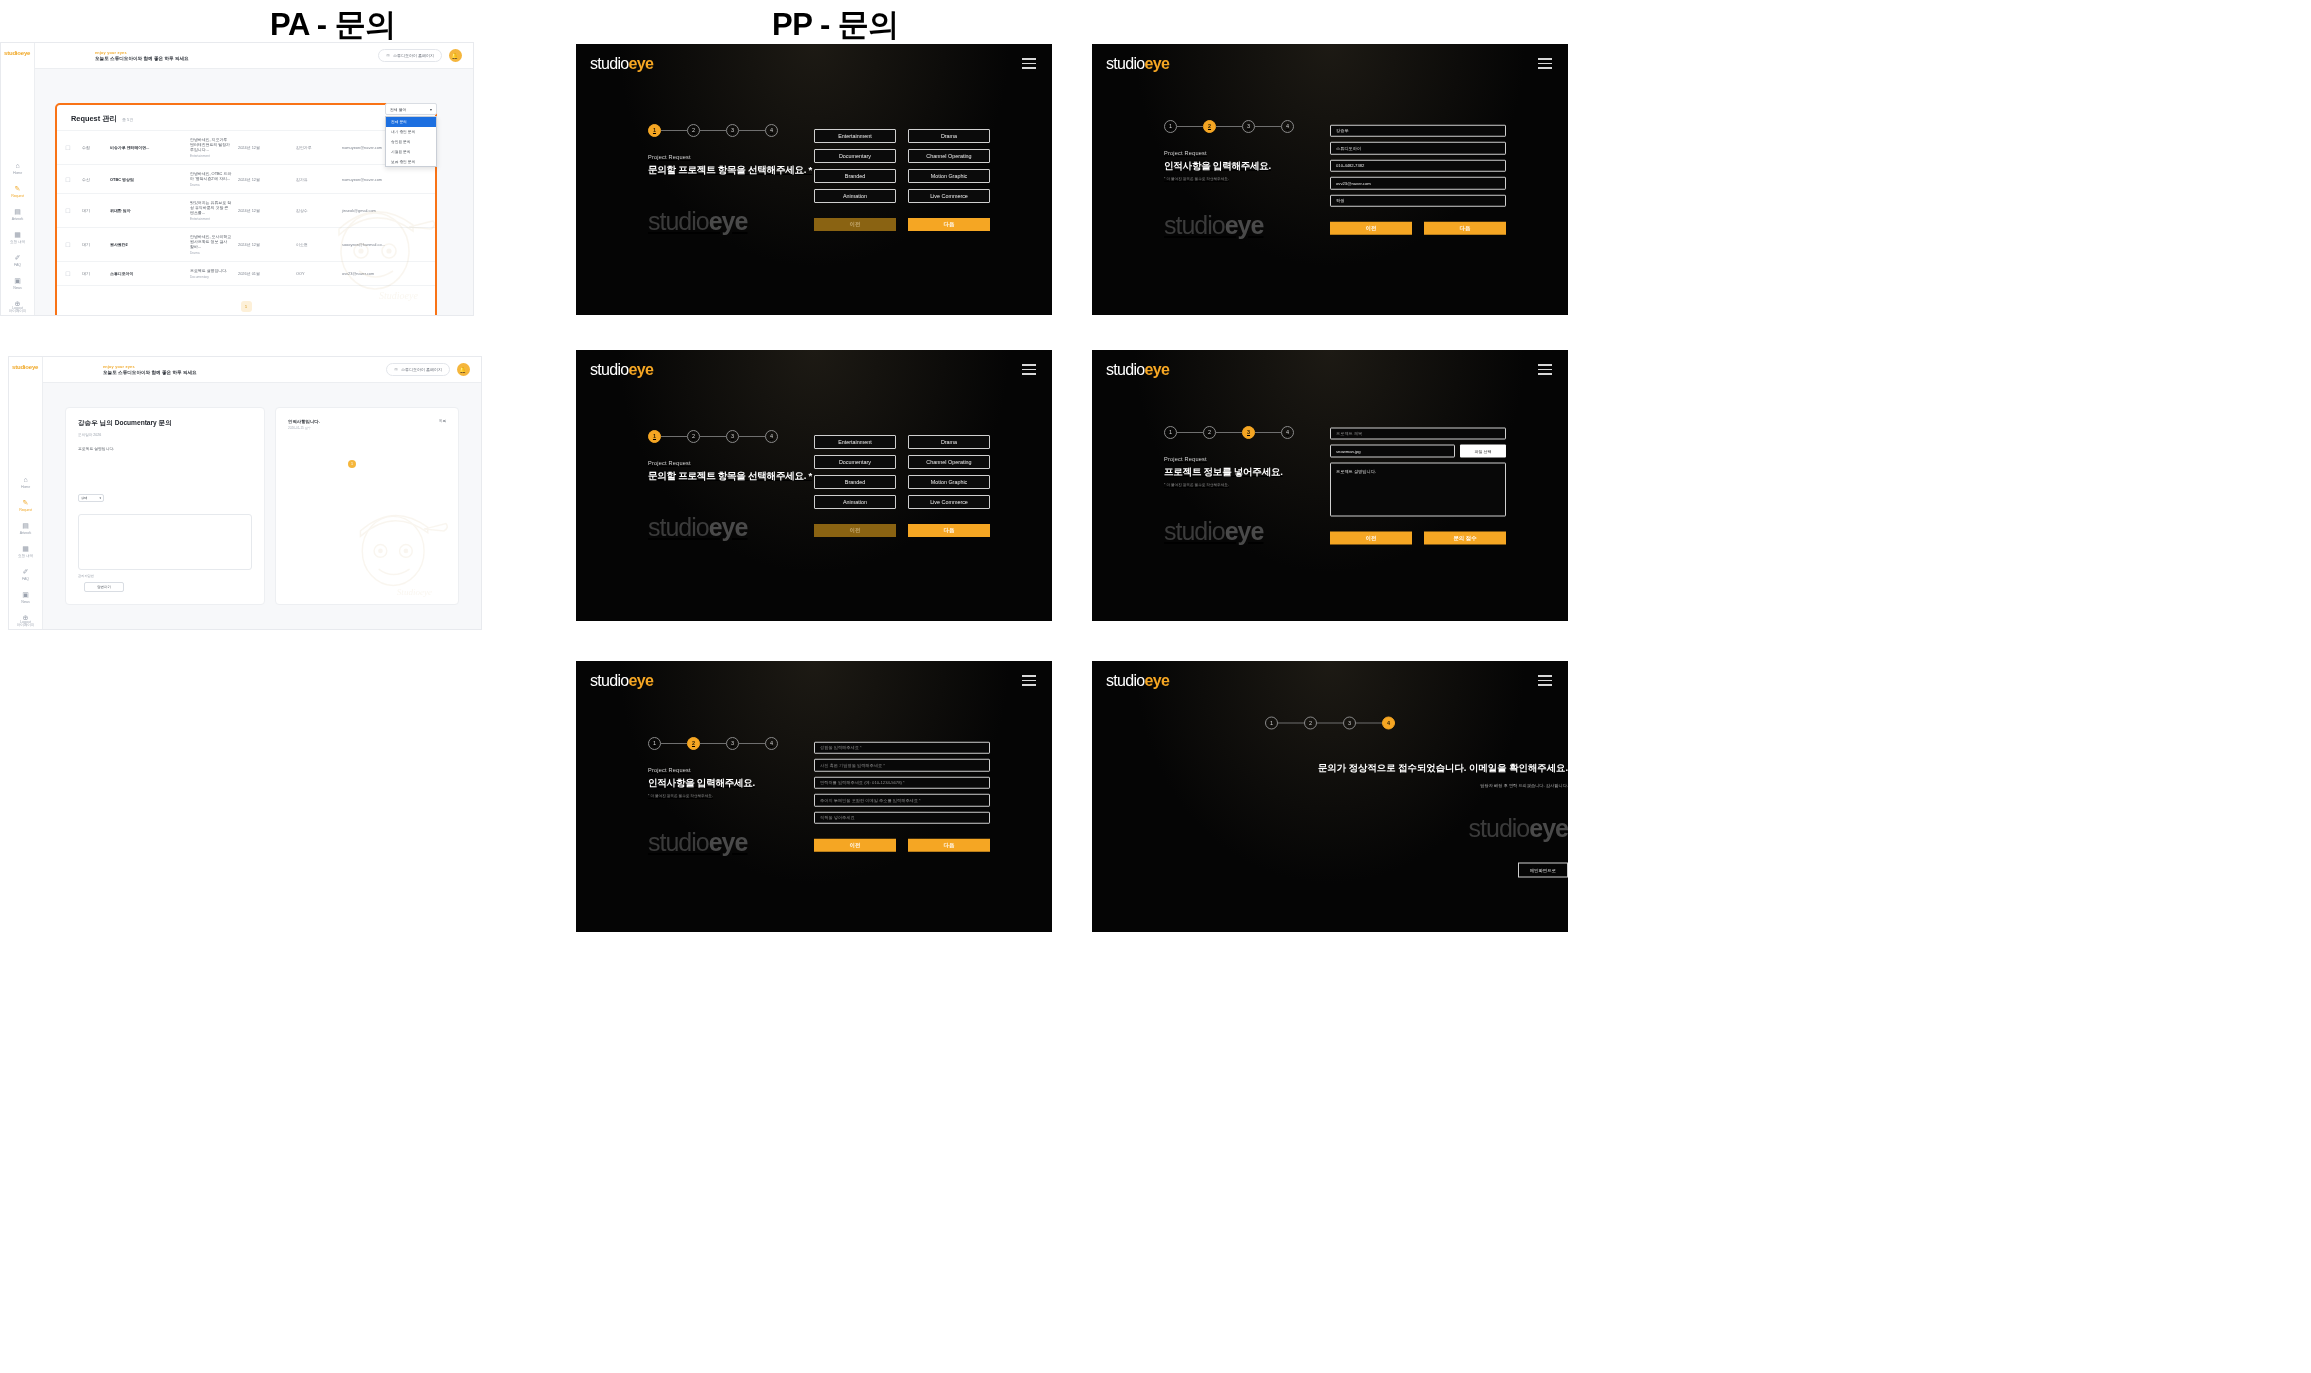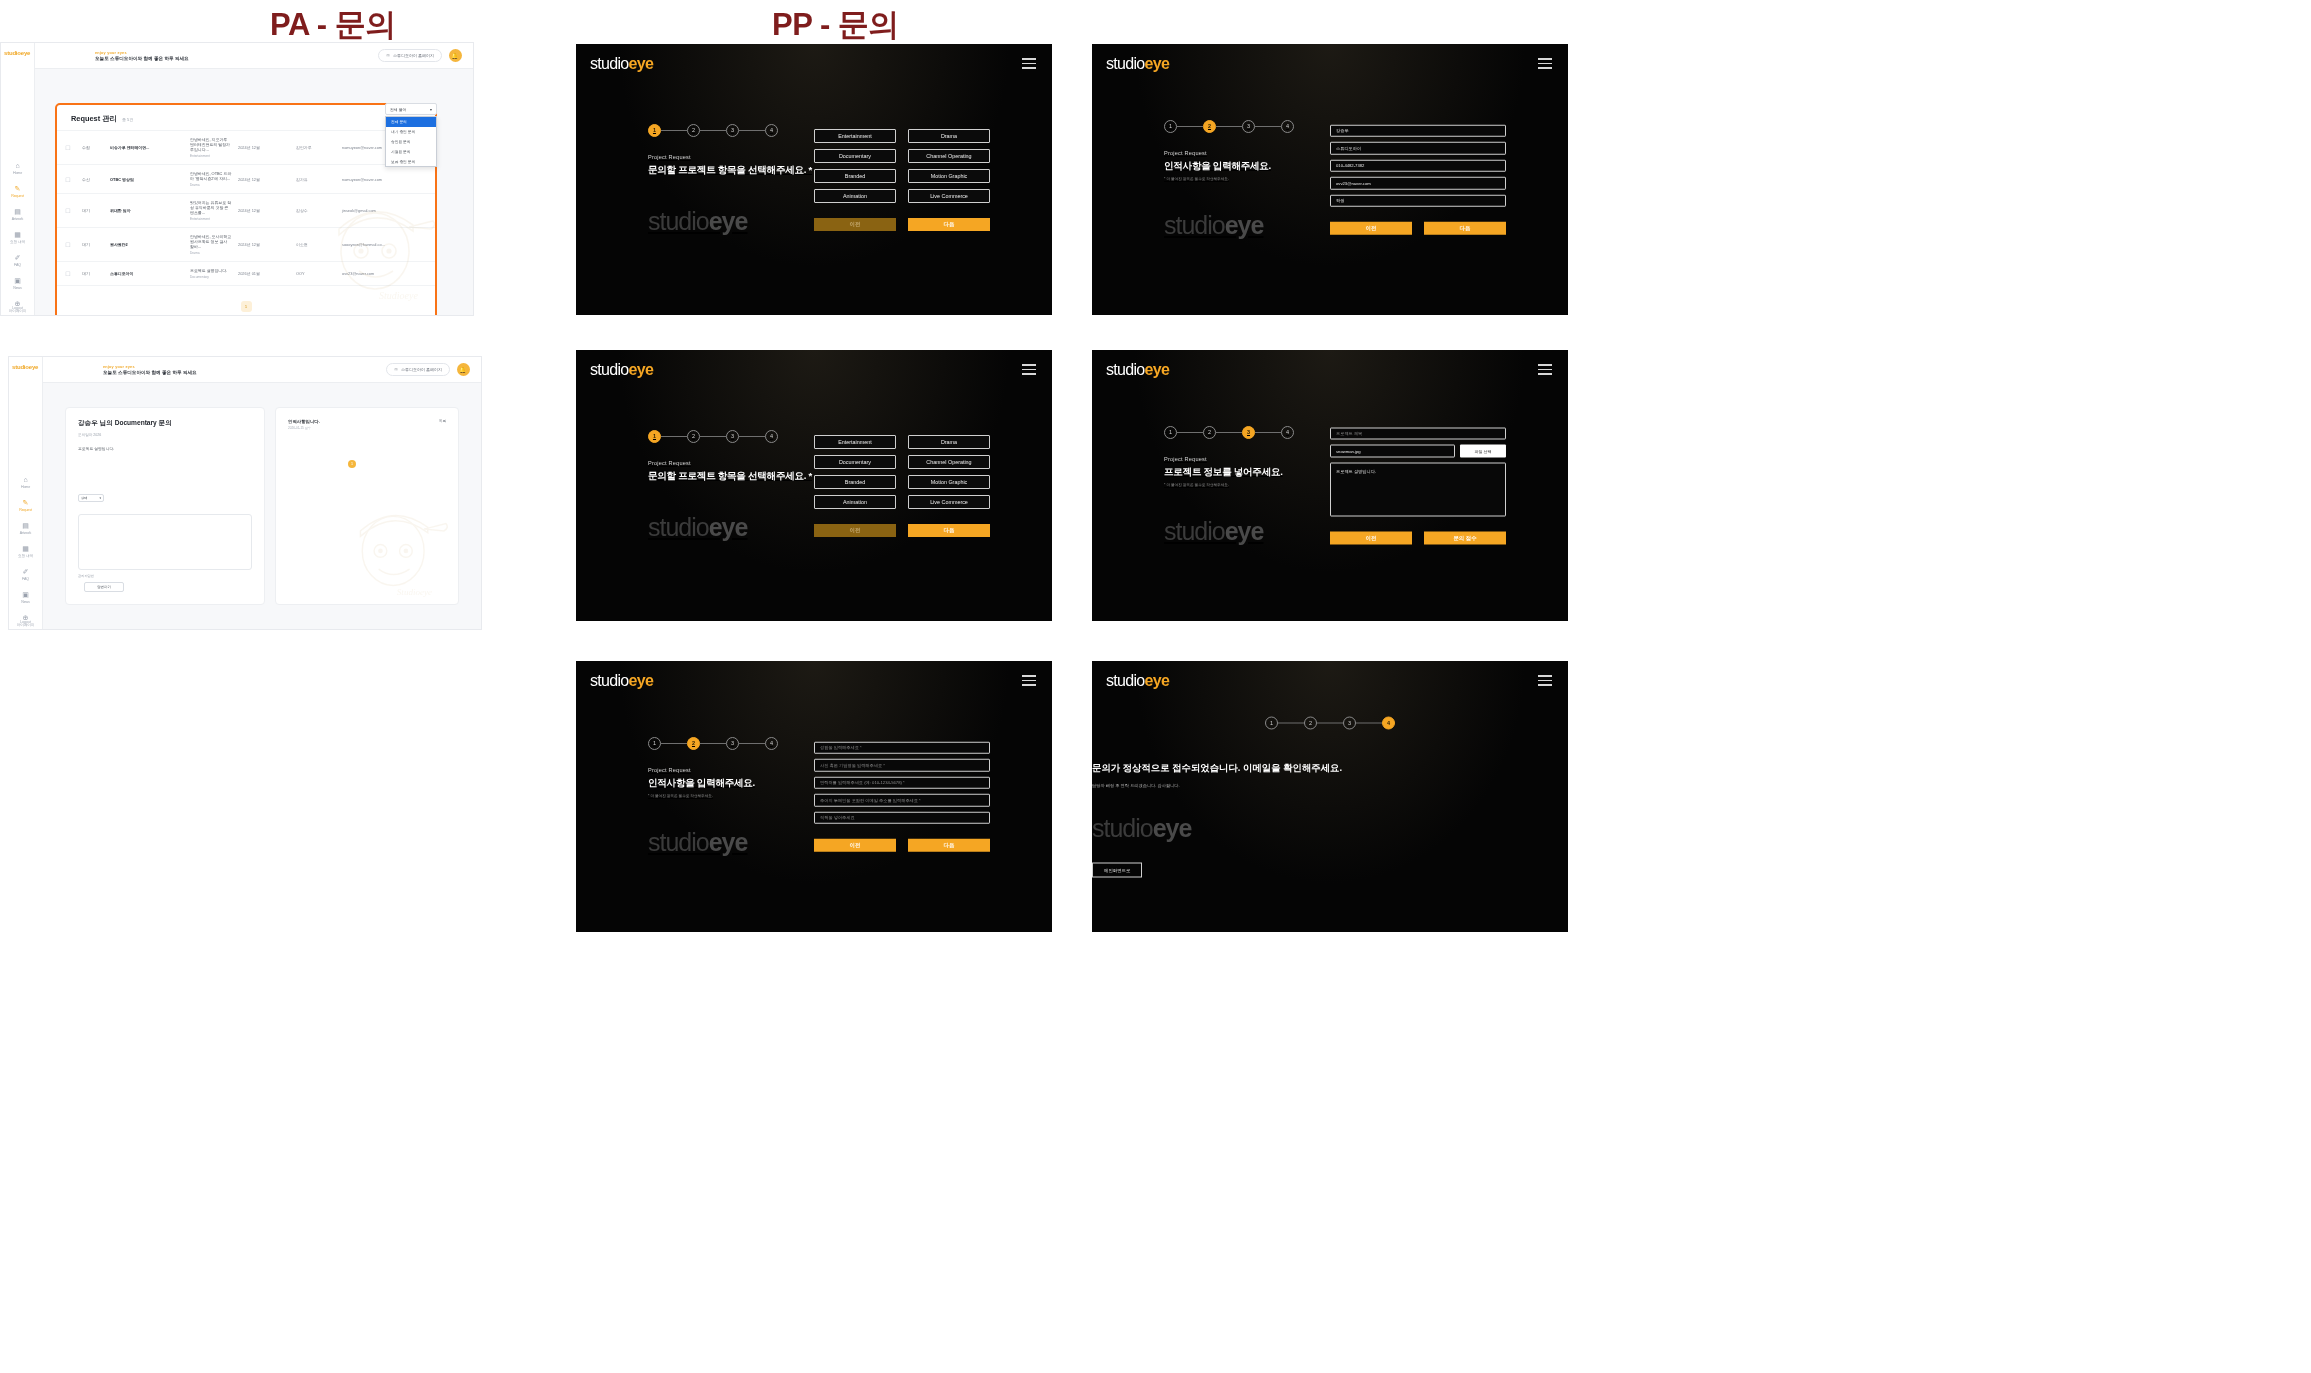--- a/index.html
+++ b/index.html
@@ -9,21 +9,21 @@
     font-family:"Liberation Sans", sans-serif;
     position:relative;
     overflow:hidden;
   }
 
   
   .sec-title {
     position:absolute;
     font-size:31px;
     font-weight:bold;
-    color:#7f1d1d;
+    color:#000000;
     letter-spacing:-0.5px;
   }
   #pa-title { left:270px; top:4px; }
   #pp-title { left:748px; top:4px;margin-left:24px; }
 
   
   .panel { position:absolute; overflow:hidden; }
 
   
   .pa {
@@ -222,21 +222,21 @@
   .pp-filerow { display:flex; gap:5px; align-items:stretch;}
   .pp-filerow .pp-inp { flex:1; }
   .pp-filebtn {
     background:#fff; color:#1c1c1c; font-size:4px;
     width:46px; display:flex; align-items:center; justify-content:center;
     border-radius:1px;
   }
 
   .pp-center {
     position:absolute; left:0; right:0; top:50%; transform:translateY(-50%);
-    text-align:left;
+    text-align:right;
   }
   .pp-center .pp-steps { justify-content:center; }
   .pp-done-h { font-size:9.4px; color:#fff; font-weight:bold; margin-top:32px;}
   .pp-done-s { font-size:4.2px; color:#b5b5b5; margin-top:8px;}
   .pp-done-g { margin-top:26px; font-size:25px; letter-spacing:-1px;}
   .pp-done-g .a { color:#3b3b3b; font-weight:300;}
   .pp-done-g .b { color:#4a4a4a; font-weight:bold;}
   .pp-home {
     display:inline-block; margin-top:20px;
     border:1px solid #cfcfcf; color:#ededed; font-size:4.4px;

